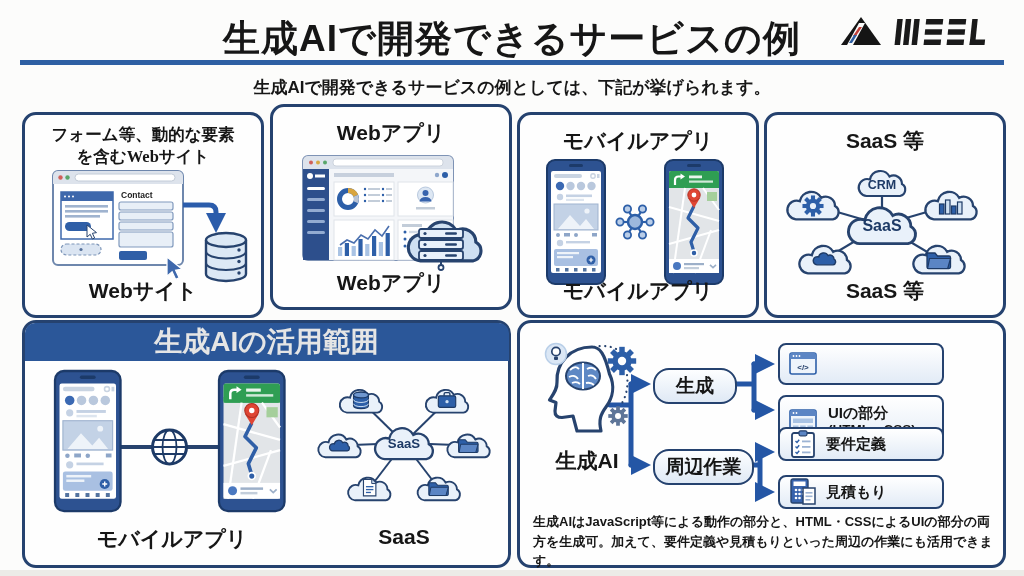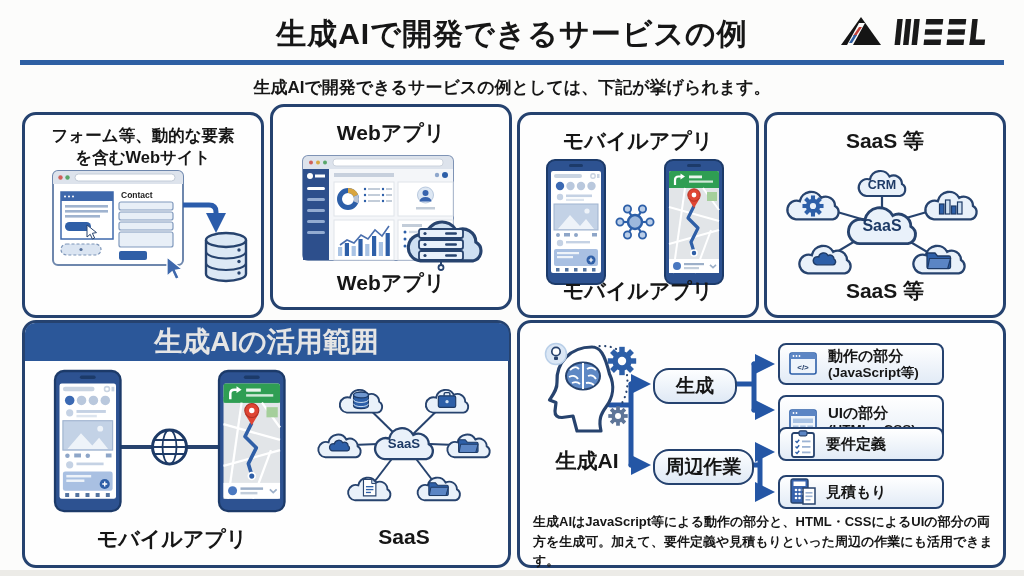--- a/index.html
+++ b/index.html
@@ -1,25 +1,25 @@
 <!DOCTYPE html>
 <html><head>
 <meta charset="utf-8">
 <style>
   html,body{margin:0;padding:0;background:#ffffff;}
   .stage{position:relative;width:1024px;height:576px;background:#fcfcfb;overflow:hidden;
          font-family:"Liberation Sans","DejaVu Sans",sans-serif;color:#161616;}
   .sr-only{position:absolute;width:1px;height:1px;overflow:hidden;clip:rect(0 0 0 0);white-space:nowrap;}
-  .page-title{position:absolute;left:0;right:0;top:14px;text-align:center;font-size:30px;font-weight:700;letter-spacing:1px;}
+  .page-title{position:absolute;left:0;right:0;top:14px;text-align:center;font-size:37px;font-weight:700;letter-spacing:1px;}
   .title-rule{position:absolute;left:20px;right:20px;top:60px;height:5px;background:#2e5fa3;}
   .subtitle{position:absolute;left:0;right:0;top:76px;text-align:center;font-size:17px;font-weight:700;}
   .logo{position:absolute;top:11px;right:26px;width:158px;height:42px;}
   .card{position:absolute;background:#fefefe;border:3px solid #25426f;border-radius:14px;}
   .card-title{position:absolute;left:0;right:0;text-align:center;font-weight:700;}
-  .t2line{top:9px;font-size:16.5px;line-height:1.35;}
+  .t2line{top:9px;font-size:16.5px;line-height:1.35;font-family:Liberation Serif, serif;}
   .t1line{top:12px;font-size:21px;}
   .caption{position:absolute;left:0;right:0;bottom:10px;text-align:center;font-size:21px;font-weight:700;}
   .illus{position:absolute;}
   .scope-header{position:absolute;left:-0.5px;right:-0.5px;top:0;height:38px;background:#2b5799;border-radius:10px 10px 0 0;
                 color:#e5e5e5;font-size:28px;font-weight:700;display:flex;align-items:center;justify-content:center;}
   .scope-caption{position:absolute;text-align:center;font-size:21px;font-weight:700;top:202px;}
   .flow-box{position:absolute;display:flex;align-items:center;justify-content:center;
             background:linear-gradient(180deg,#fdfeff,#dfe9f5);border:2.5px solid #25426f;border-radius:16px;
             font-weight:700;font-size:19px;}
   .out-box{position:absolute;left:258px;width:166px;display:flex;align-items:center;gap:9px;padding-left:9px;box-sizing:border-box;
@@ -218,20 +218,21 @@
       <circle cx="56" cy="82.5" r="1.6" fill="#55709a"></circle>
       <text x="96" y="31" font-size="8.5" font-weight="700" fill="#222">Contact</text>
       <rect x="94" y="35" width="54" height="8" rx="2" fill="#e8eff7" stroke="#8099bd" stroke-width="1.2"></rect>
       <rect x="94" y="45" width="54" height="8" rx="2" fill="#e8eff7" stroke="#8099bd" stroke-width="1.2"></rect>
       <rect x="94" y="55" width="54" height="8" rx="2" fill="#e8eff7" stroke="#8099bd" stroke-width="1.2"></rect>
       <rect x="94" y="65" width="54" height="15" rx="2" fill="#e8eff7" stroke="#8099bd" stroke-width="1.2"></rect>
       <rect x="94" y="84" width="28" height="9" rx="2" fill="#2f5fa7"></rect>
       <path d="M158,38 h26 q7,0 7,7 v14" stroke="#2b5cab" stroke-width="5" fill="none" marker-end="url(#arrWeb)"></path>
       <use href="#cur" transform="translate(142,90) scale(1.6)" fill="#3e68ac" stroke="#fff" stroke-width="0.8"></use>
     </svg>
+    <div class="caption">Webサイト</div>
   </div>
 
   <div class="card" style="left:270px;top:104px;width:236px;height:200px;">
     <div class="card-title t1line">Webアプリ</div>
     <svg class="illus" style="left:0;top:46px;" width="230" height="124" viewBox="0 0 230 124">
       <rect x="30" y="3" width="150" height="104" rx="5" fill="#ffffff" stroke="#7e93b5" stroke-width="2"></rect>
       <path d="M30,8 a5,5 0 0,1 5,-5 h140 a5,5 0 0,1 5,5 v8 h-150 z" fill="#dde3ec"></path>
       <circle cx="38" cy="9.5" r="2" fill="#d0605a"></circle>
         <circle cx="45" cy="9.5" r="2" fill="#d8a942"></circle>
         <circle cx="52" cy="9.5" r="2" fill="#59a66a"></circle>
@@ -483,24 +484,20 @@
 
     <div class="out-box" style="top:20px;height:42px;">
       <svg width="30" height="28" viewBox="0 0 30 28">
         <rect x="1" y="3" width="26" height="21" rx="2" fill="#eef4fb" stroke="#2d5fa8" stroke-width="1.6"></rect>
         <path d="M1,5 a2,2 0 0,1 2,-2 h22 a2,2 0 0,1 2,2 v4 h-26 z" fill="#5b85c4"></path>
         <circle cx="4.5" cy="6" r="0.9" fill="#fff"></circle>
           <circle cx="7.5" cy="6" r="0.9" fill="#fff"></circle>
           <circle cx="10.5" cy="6" r="0.9" fill="#fff"></circle>
         <text x="14" y="20" font-size="8" font-weight="700" fill="#27436e" text-anchor="middle">&lt;/&gt;</text>
       </svg>
-      <div class="out-text">
-          <div class="out-l1">動作の部分</div>
-          <div class="out-l2">(JavaScript等)</div>
-        </div>
     </div>
     <div class="out-box" style="top:72px;height:53px;align-items:center;">
       <svg width="30" height="28" viewBox="0 0 30 28">
         <rect x="1" y="2" width="26" height="23" rx="2" fill="#eef4fb" stroke="#2d5fa8" stroke-width="1.6"></rect>
         <path d="M1,4 a2,2 0 0,1 2,-2 h22 a2,2 0 0,1 2,2 v4 h-26 z" fill="#5b85c4"></path>
         <circle cx="4.5" cy="5" r="0.9" fill="#fff"></circle>
           <circle cx="7.5" cy="5" r="0.9" fill="#fff"></circle>
         <rect x="4" y="10.5" width="20" height="4.5" fill="#a9c3e4"></rect>
         <rect x="4" y="17.5" width="5.5" height="5" fill="#a9c3e4"></rect>
           <rect x="11.2" y="17.5" width="5.5" height="5" fill="#a9c3e4"></rect>

